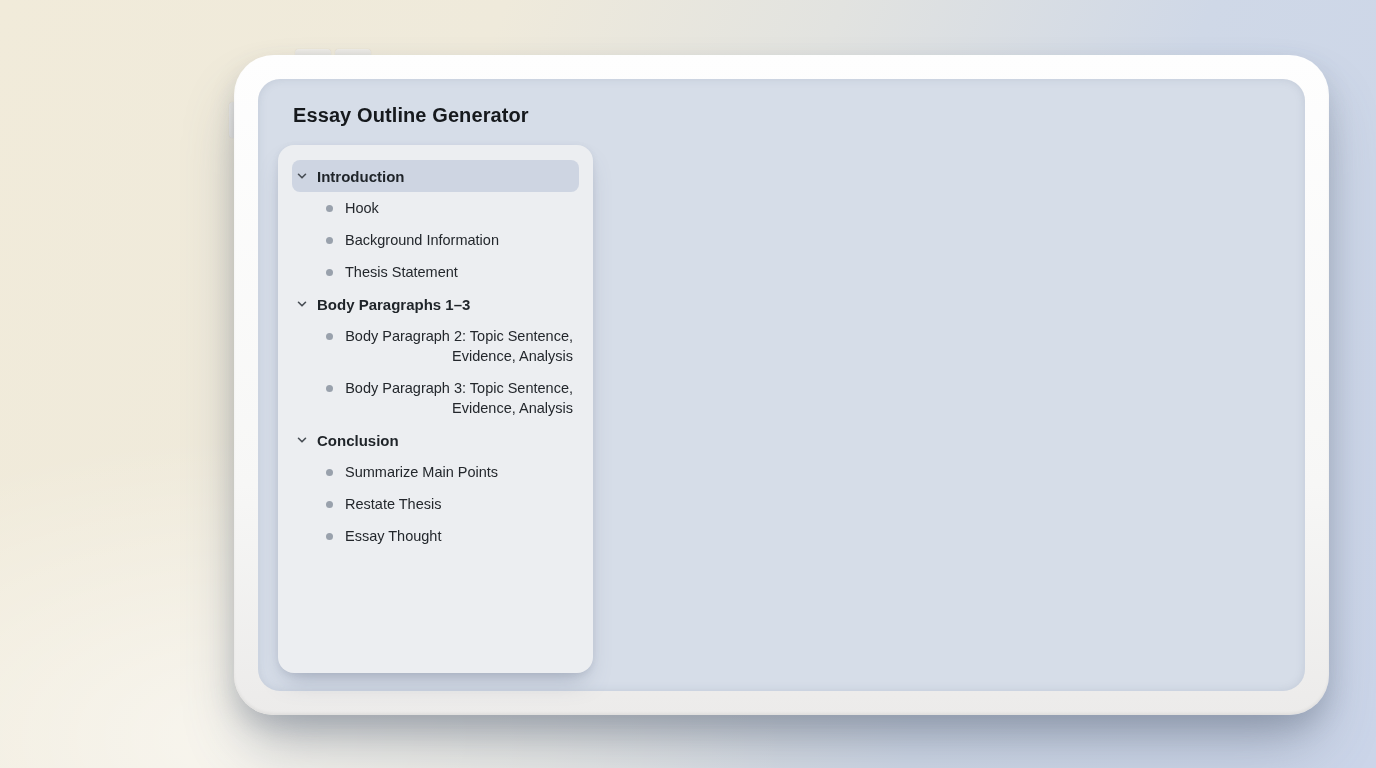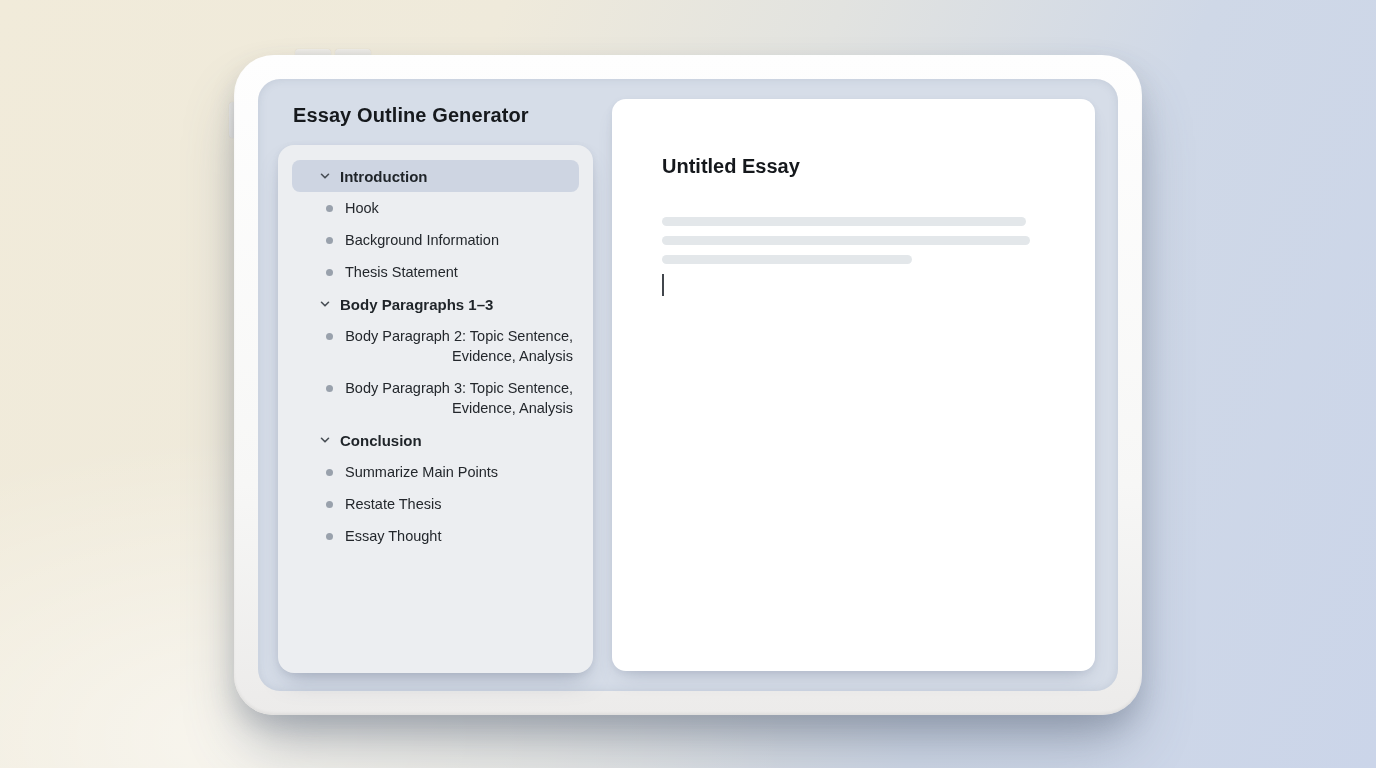--- a/index.html
+++ b/index.html
@@ -14,42 +14,42 @@
 
   
   .btn-top{position:absolute;top:49px;height:12px;width:36px;border-radius:4px;
     background:linear-gradient(180deg,#efede8,#dcdad4);box-shadow:0 0 1px rgba(0,0,0,.15);}
   .btn-top.one{left:295px}
   .btn-top.two{left:335px}
   .btn-side{position:absolute;left:229px;top:102px;width:10px;height:36px;border-radius:4px;
     background:linear-gradient(90deg,#efede9,#dbd9d3);box-shadow:0 0 1px rgba(0,0,0,.15);}
 
   .device{
-    position:absolute;left:234px;top:55px;width:908px;height:660px;border-radius:40px;
+    position:absolute;left:234px;top:55px;width:1095px;height:660px;border-radius:40px;
     background:linear-gradient(180deg,#fefefe 0%,#f7f7f6 65%,#ecebea 100%);
     box-shadow:0 36px 60px -12px rgba(88,99,120,.45), 0 12px 24px rgba(88,99,120,.22), inset 0 -2px 3px rgba(0,0,0,.05);
   }
   .screen{
     position:absolute;left:24px;top:24px;right:24px;bottom:24px;border-radius:22px;
     background:#d6dde8;
     box-shadow:inset 0 0 8px rgba(120,130,155,.22);
   }
 
   
   .app-title{position:absolute;left:35px;top:25px;margin:0;
     font-size:20px;font-weight:600;letter-spacing:.1px;color:#16191d;}
 
   
   .outline-card{
     position:absolute;left:20px;top:66px;width:315px;height:528px;box-sizing:border-box;
     background:#eceef1;border-radius:16px;padding:15px 14px;
     box-shadow:0 14px 24px -8px rgba(88,99,125,.35), 0 2px 6px rgba(88,99,125,.12);
   }
   .sec-header{display:flex;align-items:center;height:32px;border-radius:8px;
-    padding-left:27px;gap:9px;font-size:15px;font-weight:600;color:#1f2429;cursor:default;}
+    padding-left:4px;gap:9px;font-size:15px;font-weight:600;color:#1f2429;cursor:default;}
   .sec-header.selected{background:#ced5e2;}
   .chev{width:12px;height:12px;flex:none;display:block;}
   .chev svg{width:12px;height:12px;display:block;}
   .sub-item{display:flex;padding:6px 0;text-align:right;}
   .dot{width:7px;height:7px;border-radius:50%;background:#99a1ac;margin:6.5px 12px 0 34px;flex:none;}
   .sub-label{font-size:14.5px;line-height:20px;color:#23272c;max-width:228px;}
 
   
   .essay-panel{
     position:absolute;left:354px;top:20px;width:483px;height:572px;box-sizing:border-box;
@@ -132,24 +132,15 @@
         <span class="dot"></span>
         <span class="sub-label">Restate Thesis</span>
       </div>
       <div class="sub-item">
         <span class="dot"></span>
         <span class="sub-label">Essay Thought</span>
       </div>
 
     </aside>
 
-    <main class="essay-panel">
-      <h2 class="essay-title">Untitled Essay</h2>
-      <div class="skel-group">
-        <div class="skel" style="width: 364px;"></div>
-        <div class="skel" style="width: 368px;"></div>
-        <div class="skel" style="width: 250px;"></div>
-      </div>
-      <div class="caret"></div>
-    </main>
 
   </div>
 </div>
 
 </body></html>

